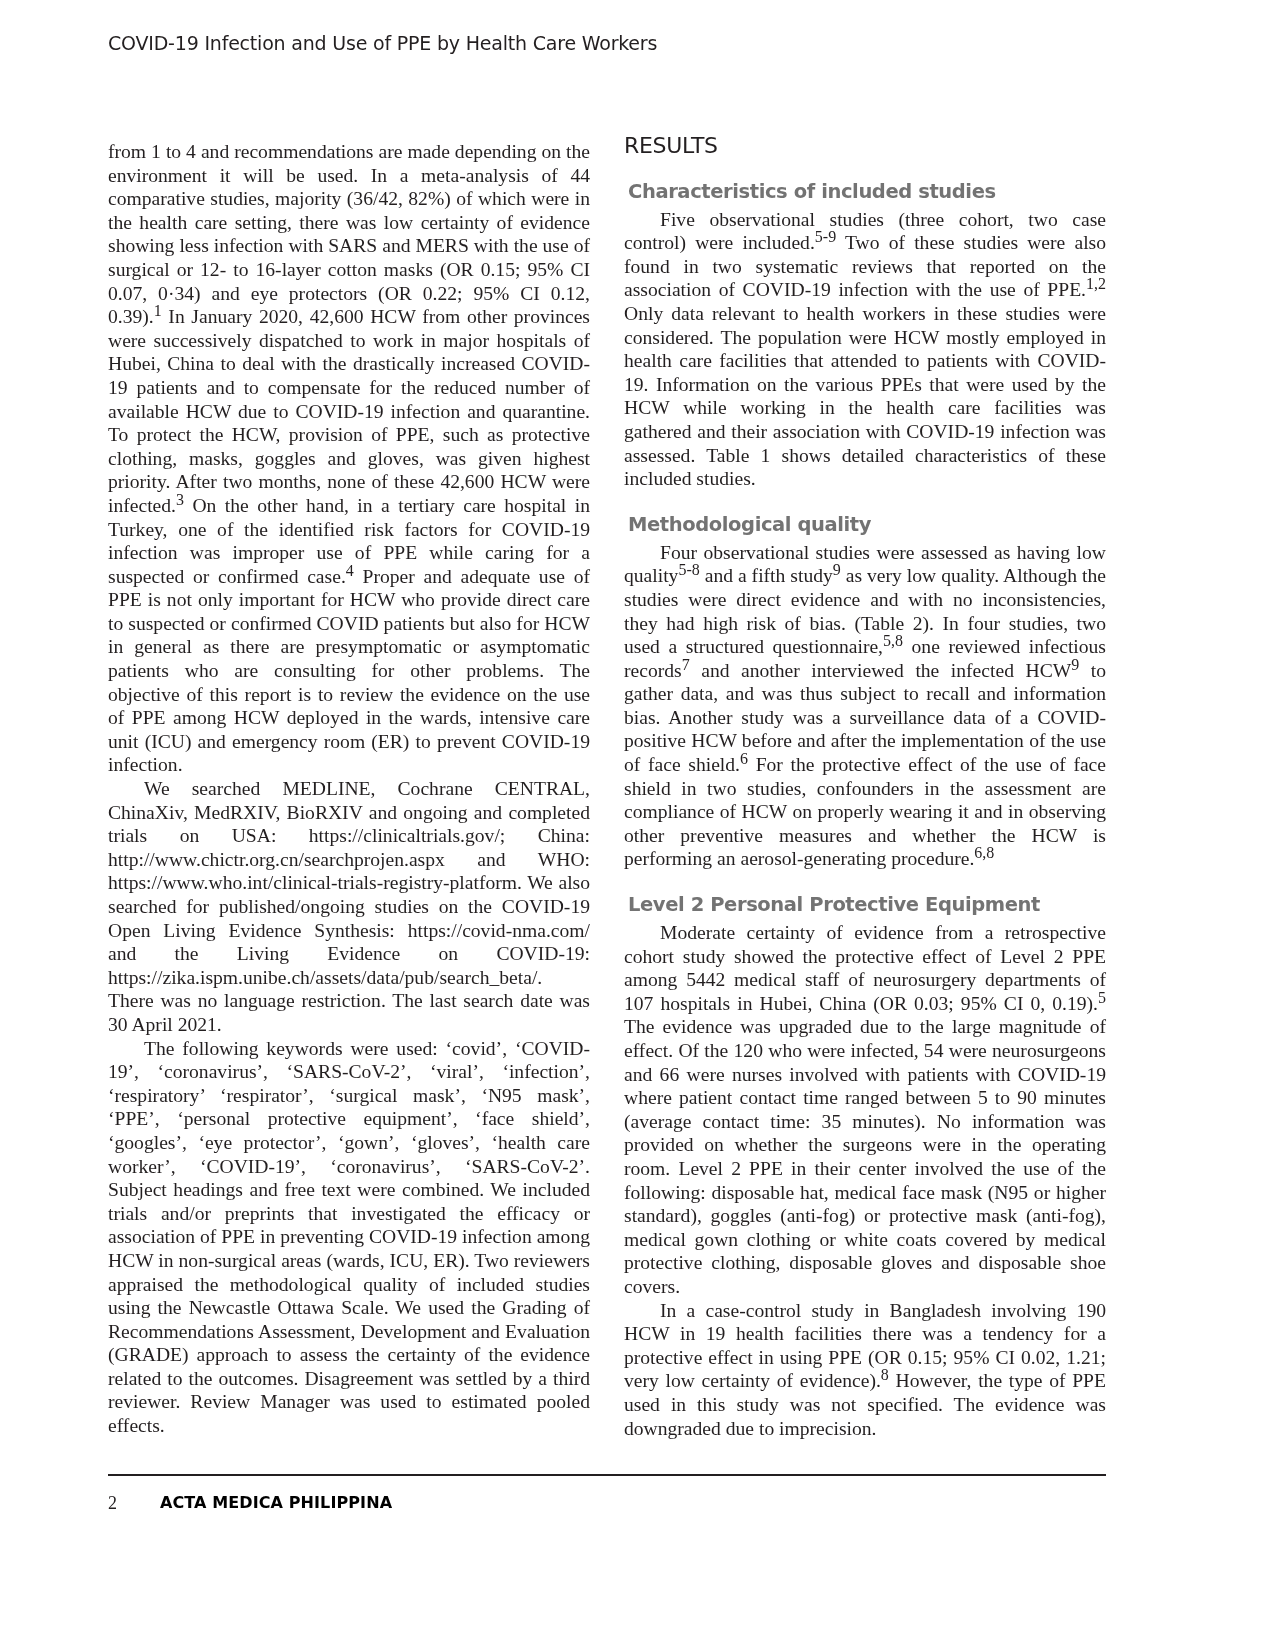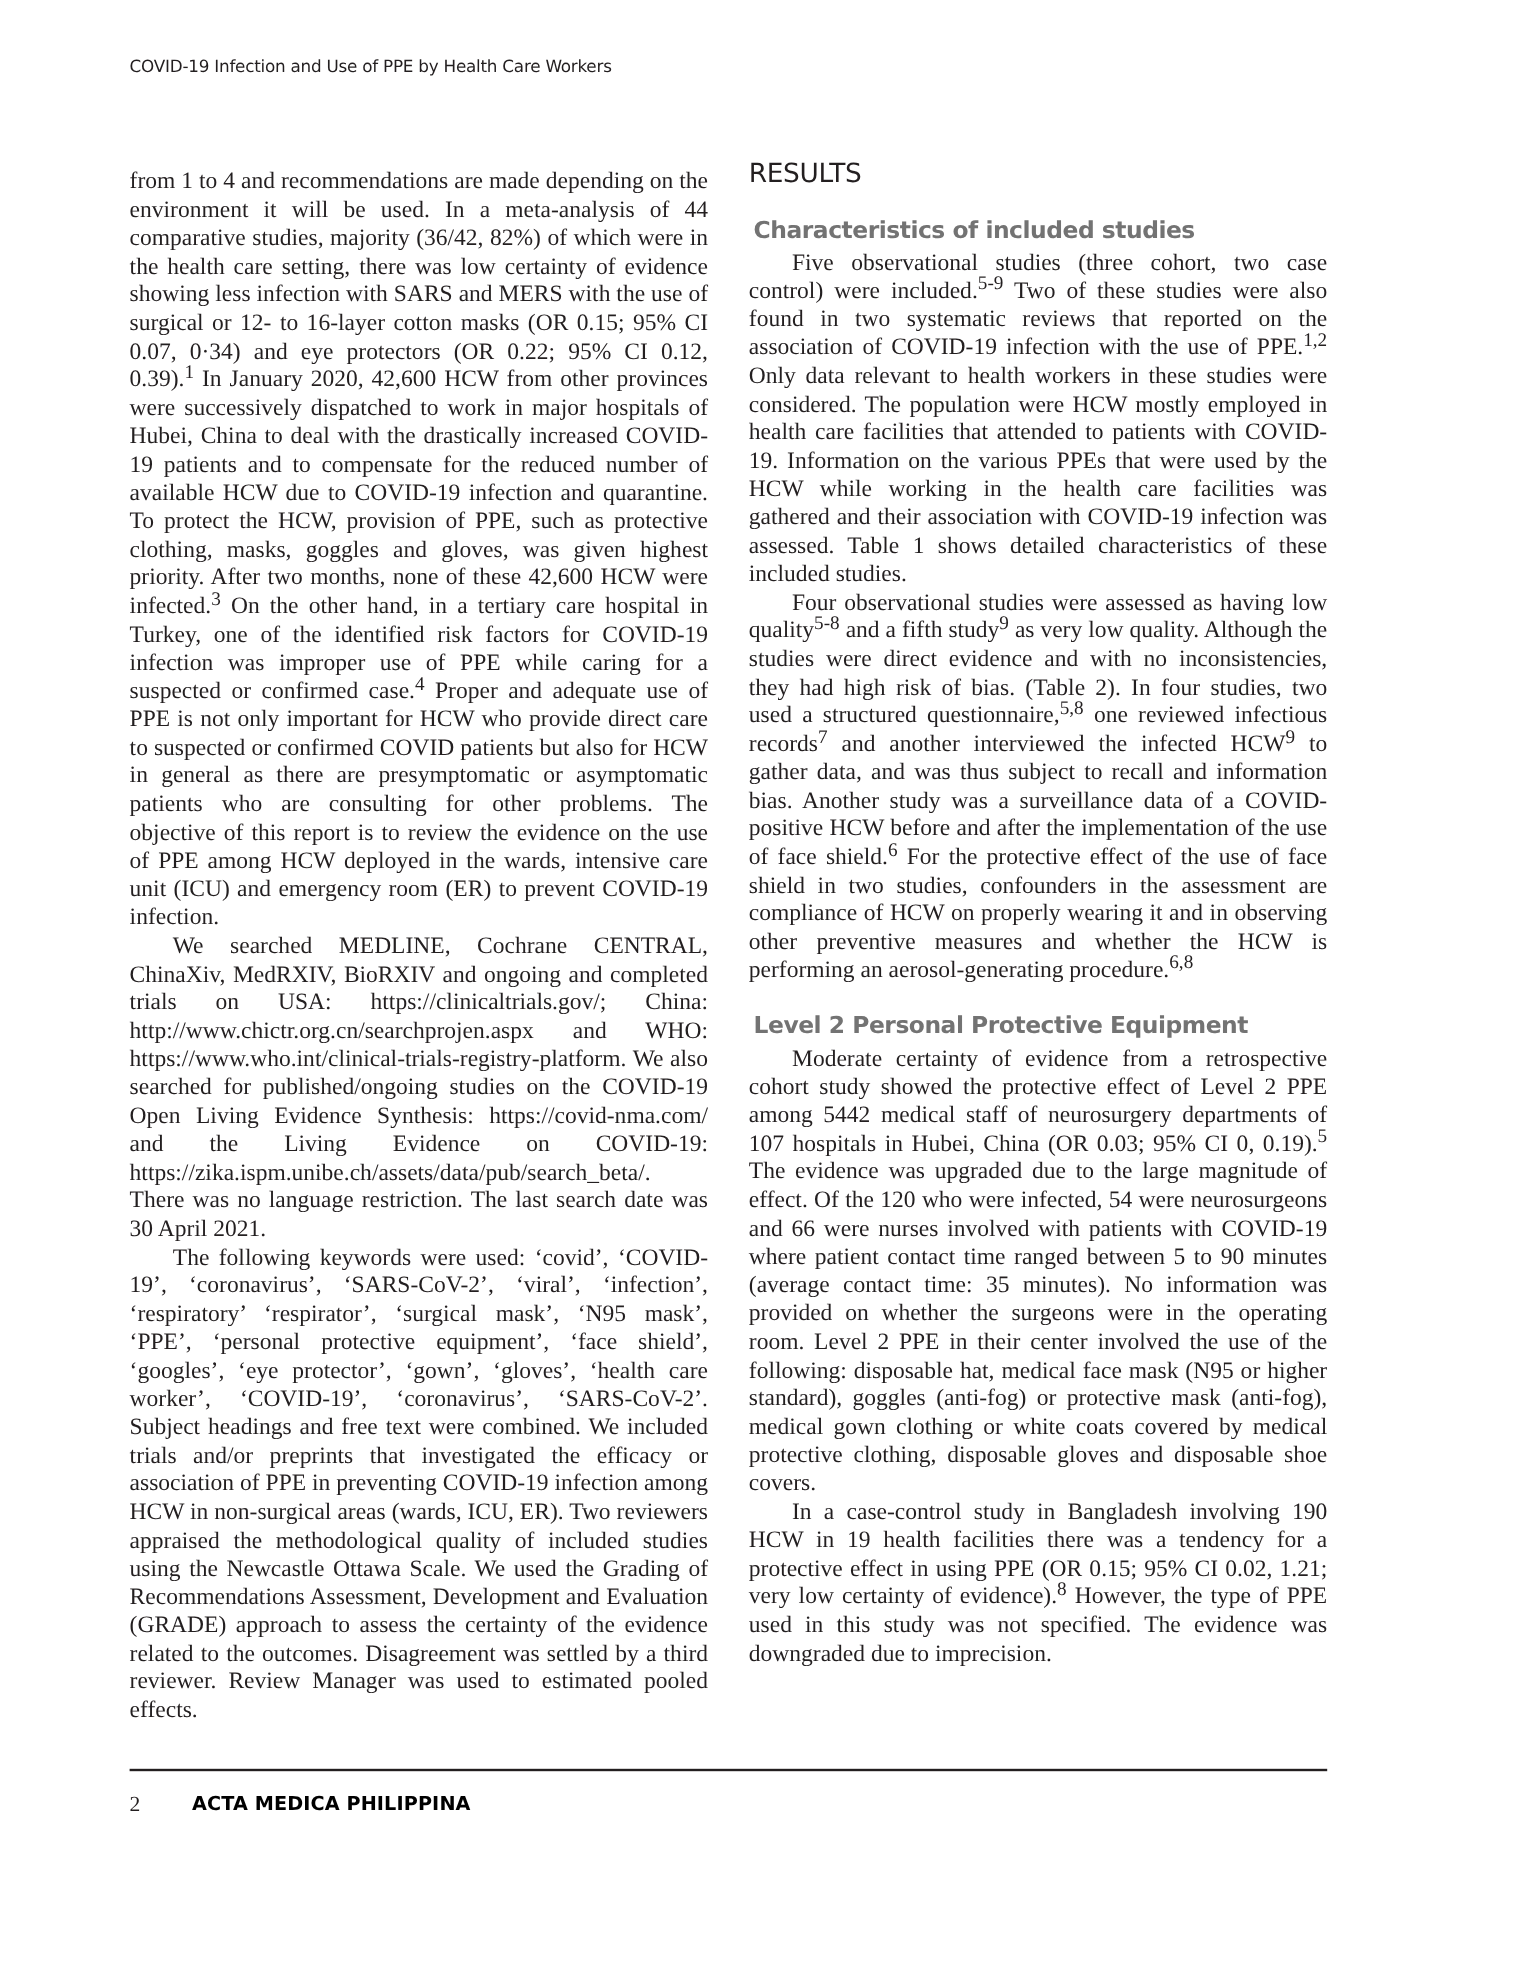--- a/index.html
+++ b/index.html
@@ -1,19 +1,19 @@
 <!DOCTYPE html>
 <html><head>
 <meta charset="utf-8">
 <style>
   html, body { margin: 0; padding: 0; background: #ffffff; }
   body { width: 1275px; height: 1650px; position: relative; overflow: hidden; color: #231f20; }
   .running-head {
-    position: absolute; left: 108px; top: 48px;
-    font-family: "DejaVu Sans", sans-serif; font-size: 14px; color: #231f20; letter-spacing: -0.2px;
+    position: absolute; left: 108px; top: 32px;
+    font-family: "DejaVu Sans", sans-serif; font-size: 19px; color: #231f20; letter-spacing: -0.2px;
   }
   .col {
     position: absolute; top: 140px; width: 482px;
     font-family: "Liberation Serif", serif; font-size: 19.6px; line-height: 23.6px;
     text-align: justify; hyphens: none;
   }
   .col.left { left: 108px; }
   .col.right { left: 624px; top: 134px; }
   .col p { margin: 0; }
   .col p.indent { text-indent: 36px; }
@@ -54,20 +54,21 @@
   <p class="indent">We searched MEDLINE, Cochrane CENTRAL, ChinaXiv, MedRXIV, BioRXIV and ongoing and completed trials on USA: https://clinicaltrials.gov/; China: http://www.chictr.org.cn/searchprojen.aspx and WHO: https://www.who.int/clinical-trials-registry-platform. We also searched for published/ongoing studies on the COVID-19 Open Living Evidence Synthesis: https://covid-nma.com/ and the Living Evidence on COVID-19: https://zika.ispm.unibe.ch/assets/data/pub/search_beta/. There was no language restriction. The last search date was 30 April 2021.</p>
   <p class="indent">The following keywords were used: ‘covid’, ‘COVID-19’, ‘coronavirus’, ‘SARS-CoV-2’, ‘viral’, ‘infection’, ‘respiratory’ ‘respirator’, ‘surgical mask’, ‘N95 mask’, ‘PPE’, ‘personal protective equipment’, ‘face shield’, ‘googles’, ‘eye protector’, ‘gown’, ‘gloves’, ‘health care worker’, ‘COVID-19’, ‘coronavirus’, ‘SARS-CoV-2’. Subject headings and free text were combined. We included trials and/or preprints that investigated the efficacy or association of PPE in preventing COVID-19 infection among HCW in non-surgical areas (wards, ICU, ER). Two reviewers appraised the methodological quality of included studies using the Newcastle Ottawa Scale. We used the Grading of Recommendations Assessment, Development and Evaluation (GRADE) approach to assess the certainty of the evidence related to the outcomes. Disagreement was settled by a third reviewer. Review Manager was used to estimated pooled effects.</p>
 </div>
 
 <div class="col right">
   <h2 class="sec results-head">RESULTS</h2>
 
   <h3 class="sub">Characteristics of included studies</h3>
   <p class="indent"><span>Five observational studies (three cohort, two case control) were included.</span><sup>5-9</sup><span> Two of these studies were also found in two systematic reviews that reported on the association of COVID-19 infection with the use of PPE.</span><sup>1,2</sup><span> Only data relevant to health workers in these studies were considered. The population were HCW mostly employed in health care facilities that attended to patients with COVID-19. Information on the various PPEs that were used by the HCW while working in the health care facilities was gathered and their association with COVID-19 infection was assessed. Table 1 shows detailed characteristics of these included studies.</span></p>
 
+  <h3 class="sub sub-gap">Methodological quality</h3>
   <p class="indent"><span>Four observational studies were assessed as having low quality</span><sup>5-8</sup><span> and a fifth study</span><sup>9</sup><span> as very low quality. Although the studies were direct evidence and with no inconsistencies, they had high risk of bias. (Table 2). In four studies, two used a structured questionnaire,</span><sup>5,8</sup><span> one reviewed infectious records</span><sup>7</sup><span> and another interviewed the infected HCW</span><sup>9</sup><span> to gather data, and was thus subject to recall and information bias. Another study was a surveillance data of a COVID-positive HCW before and after the implementation of the use of face shield.</span><sup>6</sup><span> For the protective effect of the use of face shield in two studies, confounders in the assessment are compliance of HCW on properly wearing it and in observing other preventive measures and whether the HCW is performing an aerosol-generating procedure.</span><sup>6,8</sup></p>
 
   <h3 class="sub sub-gap">Level 2 Personal Protective Equipment</h3>
   <p class="indent"><span>Moderate certainty of evidence from a retrospective cohort study showed the protective effect of Level 2 PPE among 5442 medical staff of neurosurgery departments of 107 hospitals in Hubei, China (OR 0.03; 95% CI 0, 0.19).</span><sup>5</sup><span> The evidence was upgraded due to the large magnitude of effect. Of the 120 who were infected, 54 were neurosurgeons and 66 were nurses involved with patients with COVID-19 where patient contact time ranged between 5 to 90 minutes (average contact time: 35 minutes). No information was provided on whether the surgeons were in the operating room. Level 2 PPE in their center involved the use of the following: disposable hat, medical face mask (N95 or higher standard), goggles (anti-fog) or protective mask (anti-fog), medical gown clothing or white coats covered by medical protective clothing, disposable gloves and disposable shoe covers.</span></p>
   <p class="indent"><span>In a case-control study in Bangladesh involving 190 HCW in 19 health facilities there was a tendency for a protective effect in using PPE (OR 0.15; 95% CI 0.02, 1.21; very low certainty of evidence).</span><sup>8</sup><span> However, the type of PPE used in this study was not specified. The evidence was downgraded due to imprecision.</span></p>
 </div>
 
 <div class="footer-rule"></div>
 <div class="page-num">2</div>
 <div class="journal-name">ACTA MEDICA PHILIPPINA</div>

